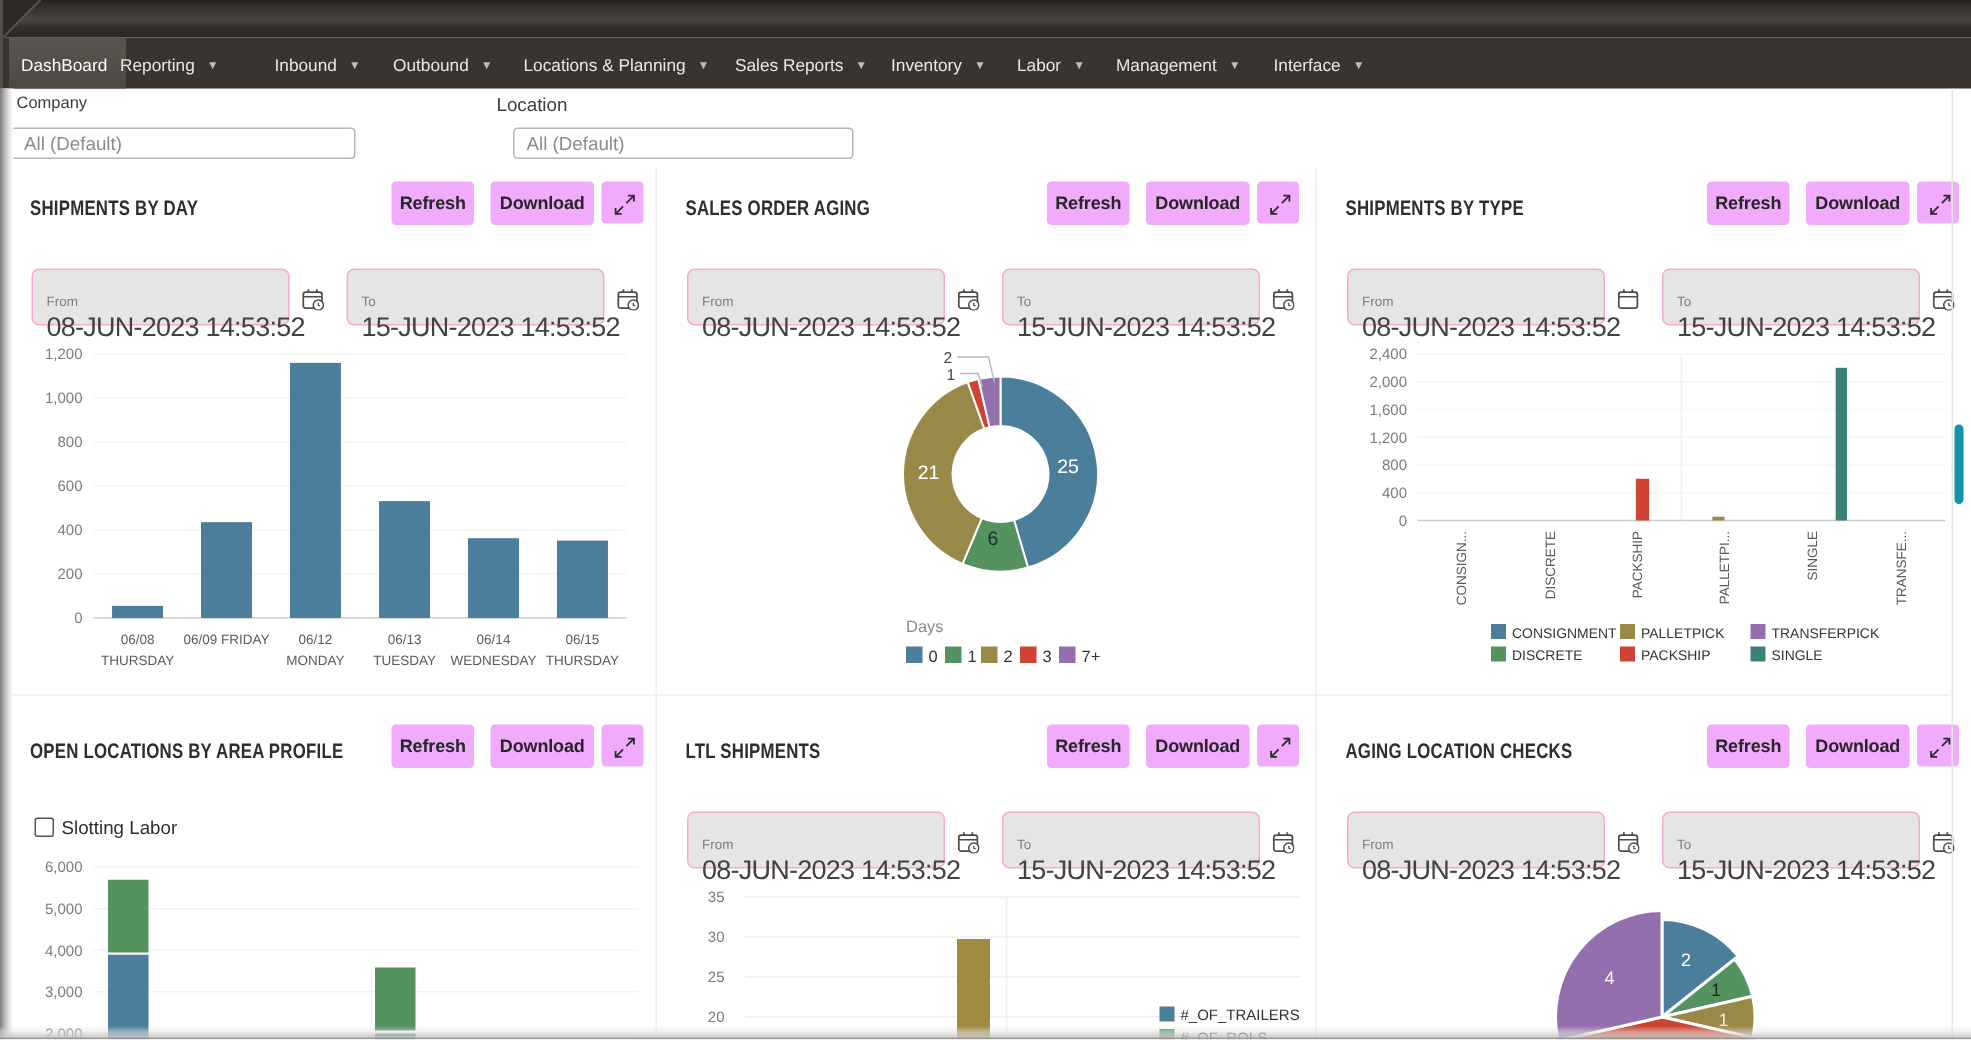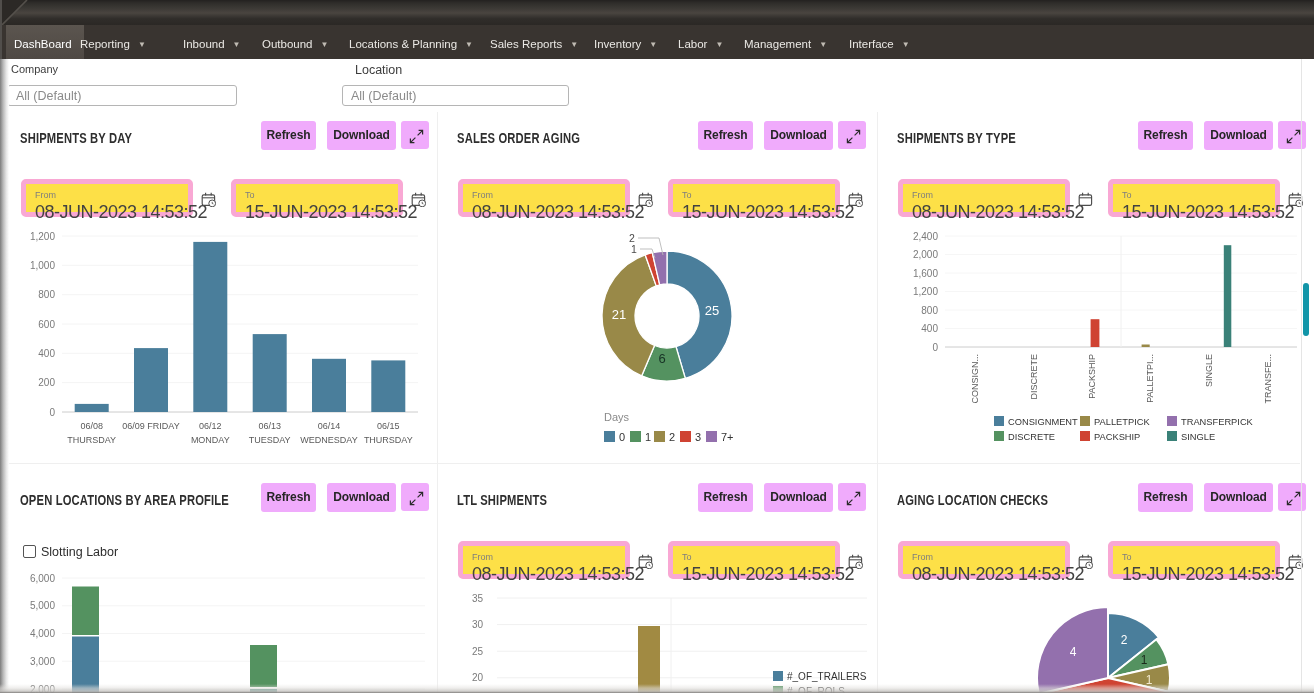--- a/index.html
+++ b/index.html
@@ -1,19 +1,19 @@
 <!DOCTYPE html>
 <html><head><meta charset="utf-8">
 <style>
 *{margin:0;padding:0;box-sizing:border-box}
 body{font-family:"Liberation Sans",sans-serif;background:#fff}
 #page{position:relative;width:1314px;height:693px;overflow:hidden;background:#fff}
 .ptitle{position:absolute;font-size:14px;font-weight:700;color:#2e2e2e;letter-spacing:.2px;white-space:nowrap;transform:scaleX(.8);transform-origin:0 50%}
 .btn{position:absolute;height:29px;background:#f0abfc;border-radius:3px;font-size:12px;font-weight:700;color:#262626;text-align:center;line-height:29px;letter-spacing:-.1px}
-.dinput{position:absolute;background:#fde047;border:5px solid #f9a8d4;border-radius:5px;padding:6px 0 0 9px}
+.dinput{position:absolute;background:#e5e5e5;border:1px solid #f9a8d4;border-radius:5px;padding:16px 0 0 9px}
 .dlab{font-size:9px;color:#7e7e7e;line-height:10px}
 .dval{font-size:18px;color:#424242;margin-top:2px;white-space:nowrap;letter-spacing:-.5px}
 .navitem{position:absolute;top:38px;font-size:11.5px;color:#eae8e4;white-space:nowrap}
 .navarr{display:inline-block;margin-left:8px;font-size:8px;color:#c0bbb3;vertical-align:1px}
 svg text{font-family:"Liberation Sans",sans-serif}
 </style></head><body>
 <div id="page">
 
 <div style="position:absolute;left:0;top:0;width:1314px;height:25px;background:linear-gradient(180deg,#232120 0%,#2f2d2a 12%,#3e3b37 36%,#4a4540 52%,#403c38 60%,#302d2a 75%,#2b2825 100%)"></div>
 <svg style="position:absolute;left:0;top:0" width="30" height="30" viewBox="0 0 30 30">
@@ -30,21 +30,21 @@
 <div class="navitem" style="left:262px">Outbound<span class="navarr">▼</span></div>
 <div class="navitem" style="left:349px">Locations &amp; Planning<span class="navarr">▼</span></div>
 <div class="navitem" style="left:490px">Sales Reports<span class="navarr">▼</span></div>
 <div class="navitem" style="left:594px">Inventory<span class="navarr">▼</span></div>
 <div class="navitem" style="left:678px">Labor<span class="navarr">▼</span></div>
 <div class="navitem" style="left:744px">Management<span class="navarr">▼</span></div>
 <div class="navitem" style="left:849px">Interface<span class="navarr">▼</span></div>
 
 <div style="position:absolute;left:11px;top:63px;font-size:11px;color:#3c3c3c">Company</div>
 <div style="position:absolute;left:7px;top:85px;width:230px;height:21px;border:1px solid #b5b5b5;border-radius:3px;font-size:12.5px;color:#8b8b8b;line-height:20px;padding-left:8px">All (Default)</div>
-<div style="position:absolute;left:355px;top:63px;font-size:12.5px;color:#3c3c3c">Location</div>
+<div style="position:absolute;left:331px;top:63px;font-size:12.5px;color:#3c3c3c">Location</div>
 <div style="position:absolute;left:342px;top:85px;width:227px;height:21px;border:1px solid #b5b5b5;border-radius:3px;font-size:12.5px;color:#8b8b8b;line-height:21px;padding-left:8px">All (Default)</div>
 <div style="position:absolute;left:437px;top:112px;width:1px;height:581px;background:#efefef"></div>
 <div style="position:absolute;left:877px;top:112px;width:1px;height:581px;background:#efefef"></div>
 <div style="position:absolute;left:0;top:463px;width:1300px;height:1px;background:#efefef"></div>
 <div class="ptitle" style="left:20px;top:130px">SHIPMENTS BY DAY</div>
     <div class="btn" style="left:261px;top:121px;width:55px">Refresh</div>
     <div class="btn" style="left:327px;top:121px;width:69px">Download</div>
     <div class="btn" style="left:401px;top:121px;width:28px;height:28px">&nbsp;</div>
     <svg style="position:absolute;left:409px;top:129px" width="15" height="15" viewBox="0 0 15 15" fill="none">
 <line x1="8.6" y1="6.4" x2="13.4" y2="1.6" stroke="#2b2b2b" stroke-width="1.2"></line>

